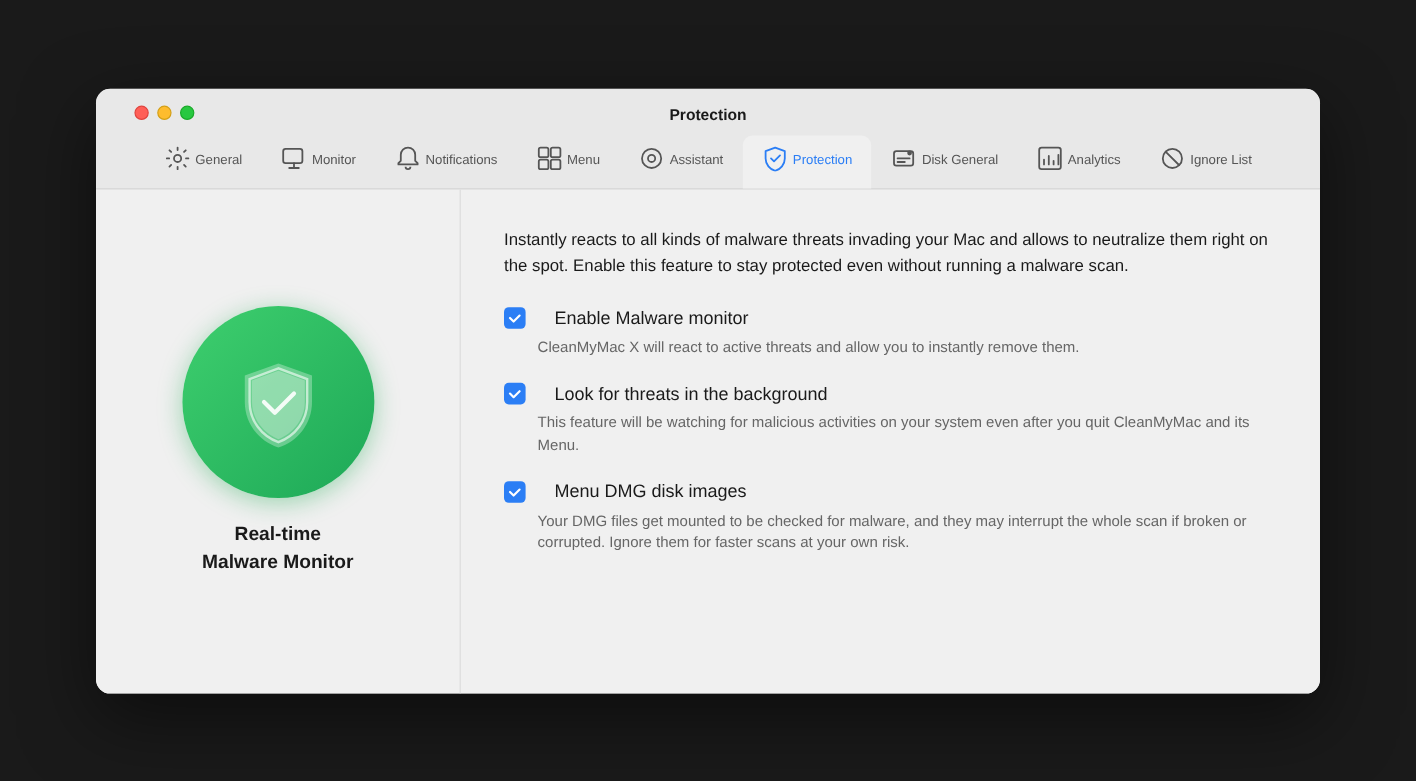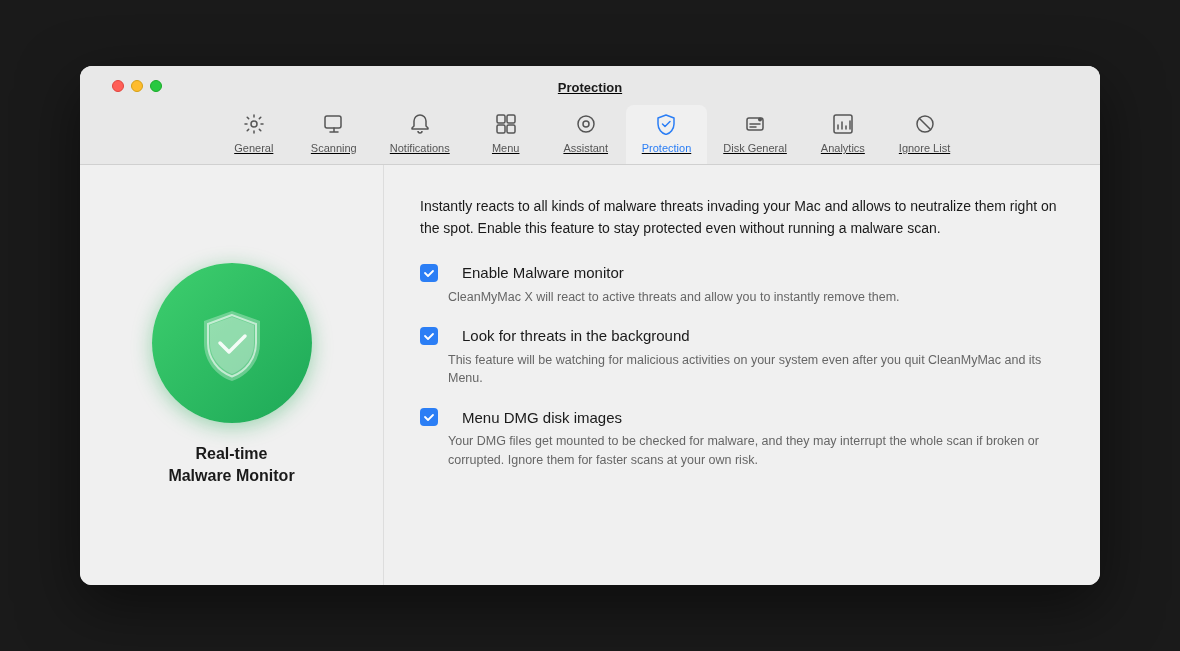--- a/index.html
+++ b/index.html
@@ -22,21 +22,20 @@
       overflow: hidden;
     }
 
     .titlebar {
       background: #e8e8e8;
       border-bottom: 1px solid #d0d0d0;
       padding: 14px 16px 0;
       display: flex;
       flex-direction: column;
       align-items: center;
-      text-decoration: underline;
     }
 
     .traffic-light {
       width: 12px;
       height: 12px;
       border-radius: 50%;
     }
     .traffic-light.red { background: #ff5f57; border: 1px solid #e0443e; }
     .traffic-light.yellow { background: #febc2e; border: 1px solid #d4a017; }
     .traffic-light.green { background: #28c840; border: 1px solid #1aab29; }
@@ -58,21 +57,21 @@
 
     .toolbar {
       display: flex;
       gap: 0;
       width: 100%;
       justify-content: center;
     }
 
     .tab-item {
       display: flex;
-      flex-direction: column;
+      flex-direction: row;
       align-items: center;
       padding: 8px 16px 10px;
       cursor: pointer;
       border-radius: 8px 8px 0 0;
       min-width: 80px;
       gap: 4px;
     }
 
     .tab-item.active {
       background: #f0f0f0;
@@ -220,21 +219,21 @@
         <span class="tab-label">General</span>
       </div>
 
       <div class="tab-item">
         <span class="tab-icon">
           <svg width="22" height="22" viewBox="0 0 22 22" fill="none">
             <rect x="2" y="3" width="16" height="12" rx="2" stroke="#555" stroke-width="1.5"></rect>
             <path d="M7 19h8M11 15v4" stroke="#555" stroke-width="1.5" stroke-linecap="round"></path>
           </svg>
         </span>
-        <span class="tab-label">Scanning</span>
+        <span class="tab-label">Monitor</span>
       </div>
 
       <div class="tab-item">
         <span class="tab-icon">
           <svg width="22" height="22" viewBox="0 0 22 22" fill="none">
             <path d="M11 2C7.69 2 5 4.69 5 8v5l-2 2v1h16v-1l-2-2V8c0-3.31-2.69-6-6-6z" stroke="#555" stroke-width="1.5" stroke-linejoin="round"></path>
             <path d="M9 18c0 1.1.9 2 2 2s2-.9 2-2" stroke="#555" stroke-width="1.5"></path>
           </svg>
         </span>
         <span class="tab-label">Notifications</span>

